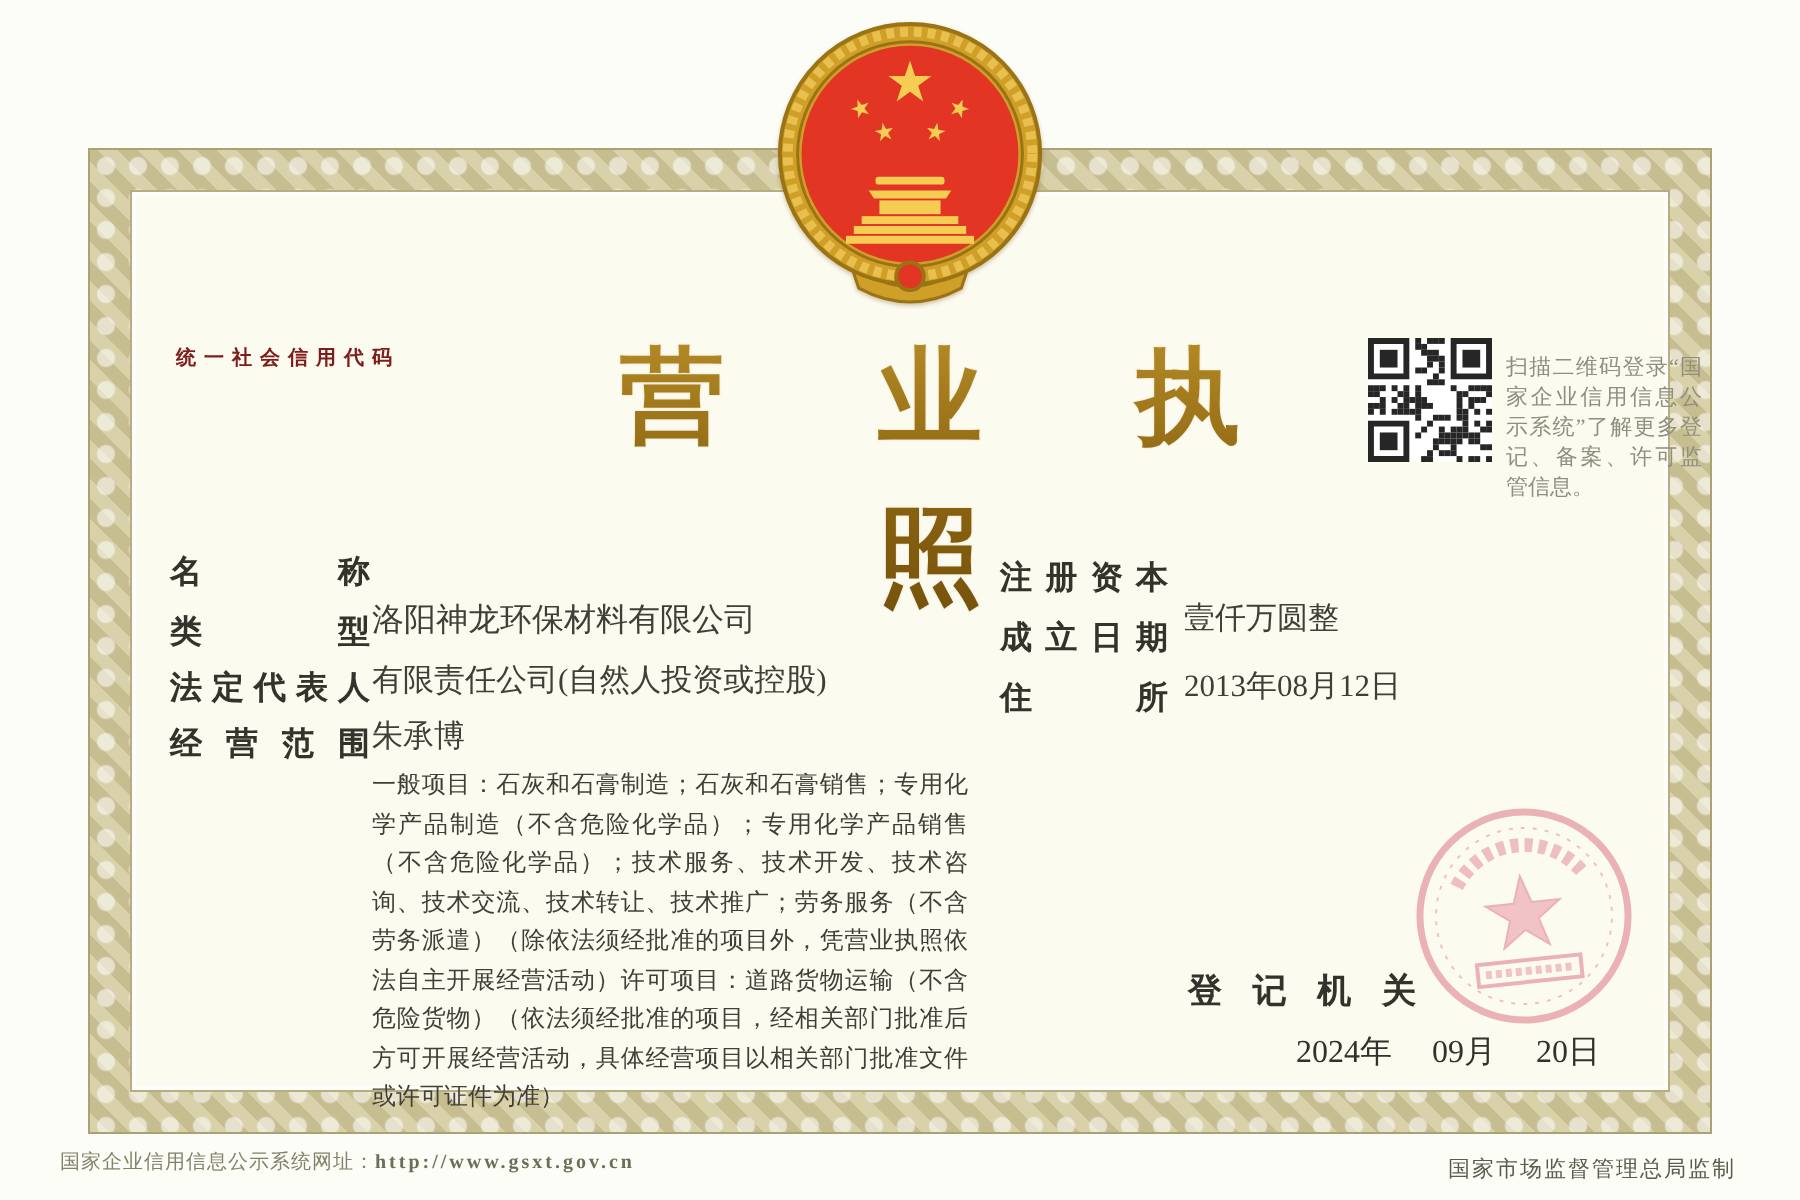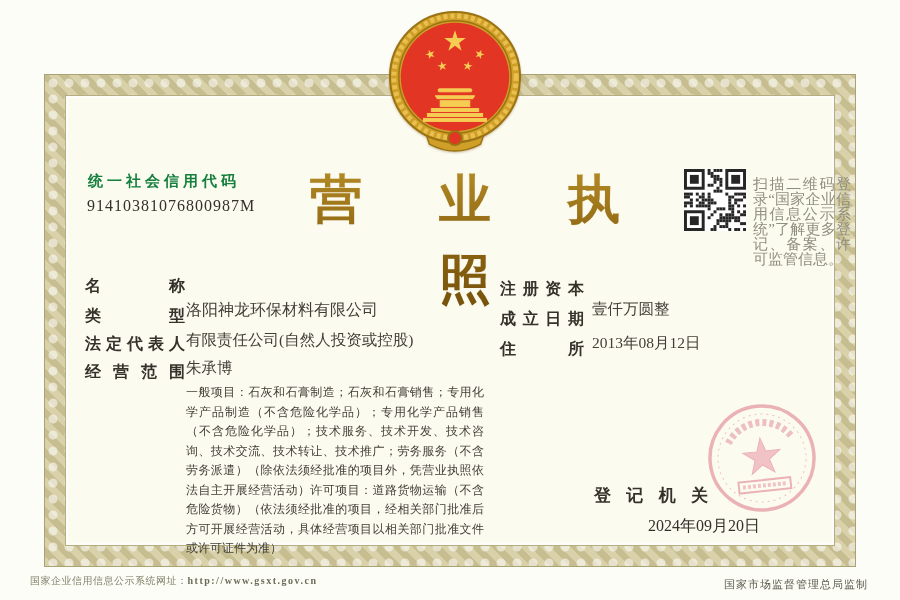--- a/index.html
+++ b/index.html
@@ -16,49 +16,49 @@
       repeating-linear-gradient(45deg, #d8d1a9 0 7px, #c6bd90 7px 14px);
     background-size:16px 16px, auto; }
   .frame-inner { position:absolute; inset:20px; background:#fcfbf0;
     border:1px solid #b7ae80; box-shadow: inset 0 0 0 2px rgba(255,255,255,.6); }
 
   
   .emblem { position:absolute; left:386px; top:6px; width:138px; height:146px; z-index:5;
     filter:drop-shadow(0 1px 1px rgba(120,80,20,.35)); }
 
   
-  .credit-label { position:absolute; left:88px; top:172px; font-size:15px; font-weight:bold;
-    letter-spacing:4px; color:#15803d; }
+  .credit-label { position:absolute; left:88px; top:172px; font-size:10px; font-weight:bold;
+    letter-spacing:4px; color:#7f1d1d; }
   .credit-number { position:absolute; left:87px; top:197px; font-size:16px;
     letter-spacing:1px; color:#33312b; }
   .title { position:absolute; left:263px; top:160px; width:404px; text-align:center;
     font-size:52px; font-weight:bold; letter-spacing:32px; padding-left:32px; line-height:80px;
     background:linear-gradient(180deg,#c69d2e 0%, #8a6210 55%, #6b4a08 100%);
     -webkit-background-clip:text; background-clip:text; color:#96751a;
     -webkit-text-fill-color:transparent; text-shadow:0 0 1px rgba(140,100,20,.25); }
 
   .qr { position:absolute; left:684px; top:169px; width:62px; height:62px; }
   .qr svg { display:block; }
   .qr-caption { position:absolute; left:753px; top:177px; width:98px;
-    font-size:15px; line-height:15px; color:#8f8f7e; text-align:justify; }
+    font-size:11px; line-height:15px; color:#8f8f7e; text-align:justify; }
 
   
   .flabel { position:absolute; width:100px; font-size:16px; font-weight:bold; color:#34322a;
     text-align:justify; text-align-last:justify; }
   .fvalue { position:absolute; font-size:15.5px; color:#403e36;margin-top:24px; }
   .l-label { left:85px; }
   .l-value { left:186px; width:298px; }
   .r-label { left:500px; width:84px; }
   .r-value { left:592px; width:254px; }
   .scope   { line-height:19.5px; font-size:12px; text-align:justify; }
 
   .reg-label { position:absolute; left:594px; top:484px; width:114px; font-size:17px;
     font-weight:bold; color:#34322a; text-align:justify; text-align-last:justify; }
   .reg-date { position:absolute; left:648px; top:516px; width:220px; display:flex;
-    font-size:16px; color:#33312b; }
+    gap:20px; font-size:16px; color:#33312b; }
 
   .seal { position:absolute; left:704px; top:400px; width:116px; height:116px;
     transform:rotate(-6deg); opacity:.8; z-index:2; }
 
   .footer-left { position:absolute; left:30px; top:574px; font-size:10px; color:#82826a;
     letter-spacing:.5px; }
   .footer-left .url { font-weight:bold; color:#6d6d58; letter-spacing:1.5px; }
   .footer-right { position:absolute; right:32px; top:577px; font-size:11px; color:#5d5b4e;
     letter-spacing:1px; }
 </style>
@@ -94,21 +94,20 @@
         <rect x="55" y="96" width="30" height="6"></rect>
         <rect x="46" y="104" width="48" height="3"></rect>
         <rect x="42" y="109" width="56" height="3"></rect>
         <rect x="38" y="114" width="64" height="3"></rect>
       </g>
       <circle cx="70" cy="134" r="7" fill="#e23524" stroke="#9a7314" stroke-width="2"></circle>
     </svg>
   </div>
 
   <div class="credit-label">统一社会信用代码</div>
-  <div class="credit-number">91410381076800987M</div>
   <div class="title">营 业 执 照</div>
 
   <div class="qr">
     <svg viewBox="0 0 63 63" width="62" height="62">
       <rect x="0" y="0" width="63" height="63" fill="#ffffff"></rect>
       <g fill="#262626">
         <path d="M0,0 h21 v21 h-21 Z M3,3 v15 h15 v-15 Z" fill-rule="evenodd"></path>
         <rect x="6" y="6" width="9" height="9"></rect>
         <path d="M42,0 h21 v21 h-21 Z M45,3 v15 h15 v-15 Z" fill-rule="evenodd"></path>
         <rect x="48" y="6" width="9" height="9"></rect>

